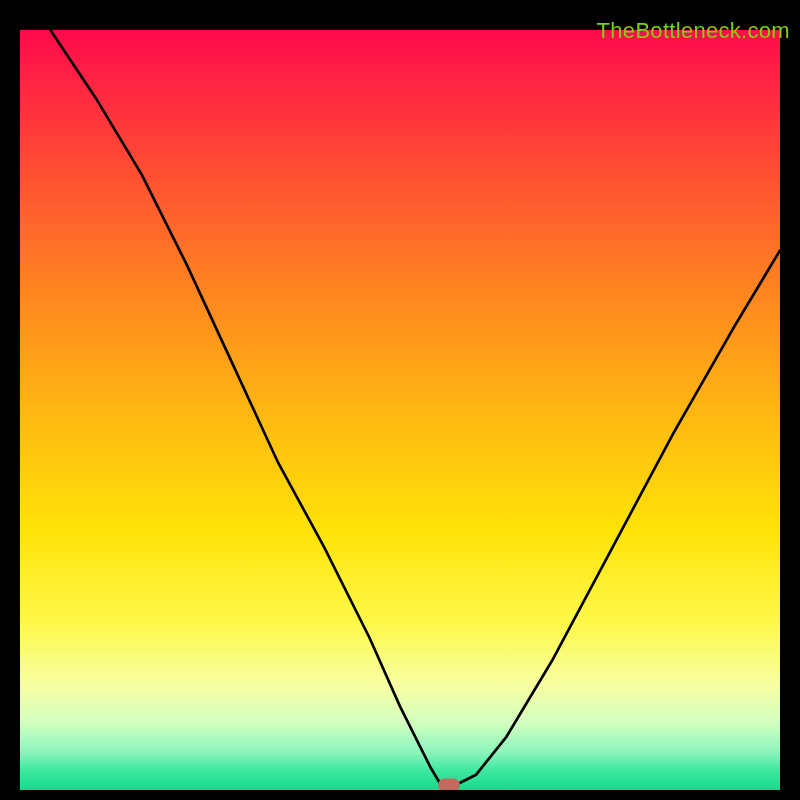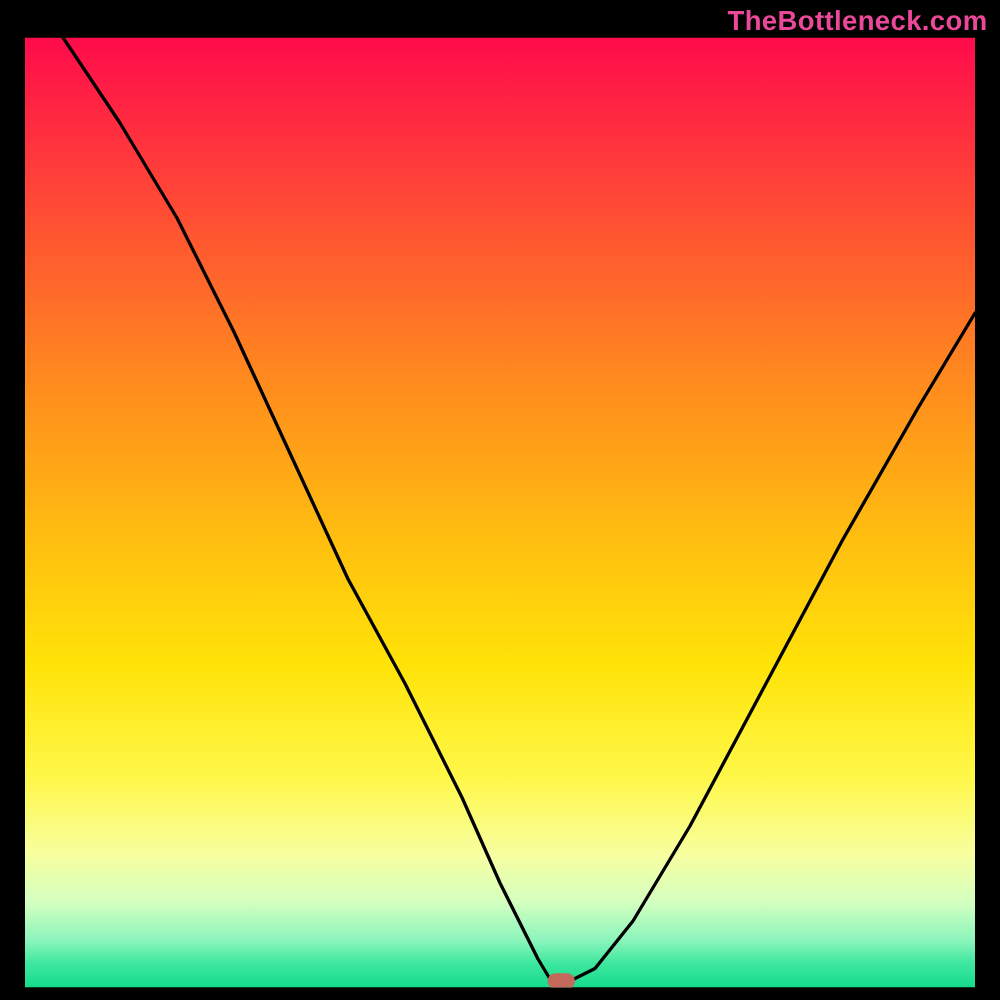--- a/index.html
+++ b/index.html
@@ -12,25 +12,25 @@
     overflow: hidden;
   }
   .frame {
     position: relative;
     width: 800px;
     height: 800px;
     background: #000;
   }
   .watermark {
     position: absolute;
-    top: 4px;
+    top: 18px;
     right: 10px;
-    color: #ec4899;
+    color: #84cc16;
     font-size: 22px;
-    font-weight: 700;
+    font-weight: 400;
     letter-spacing: 0.3px;
     z-index: 5;
   }
   .plot {
     position: absolute;
     left: 20px;
     top: 30px;
     width: 760px;
     height: 760px;
     overflow: hidden;

